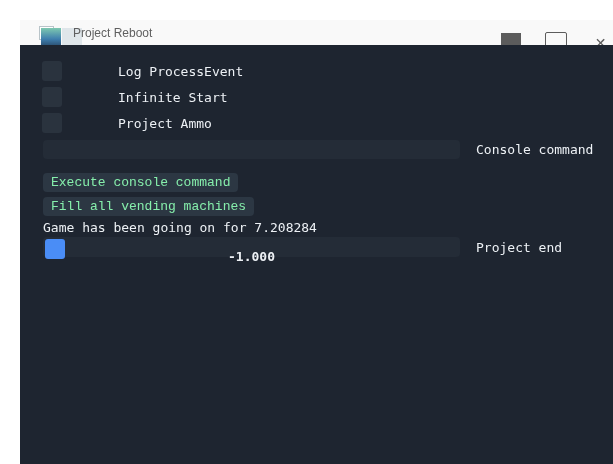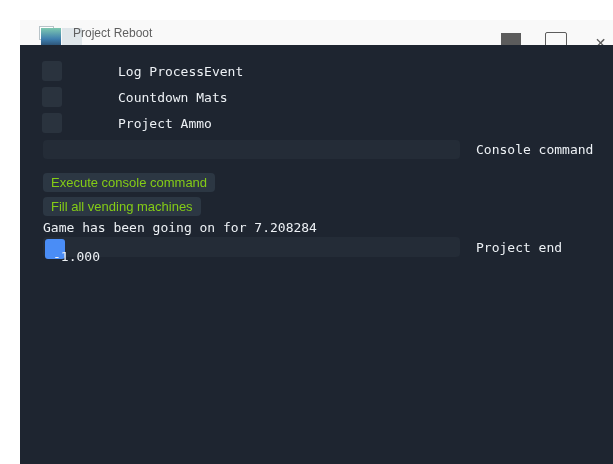--- a/index.html
+++ b/index.html
@@ -50,40 +50,40 @@
   .field-row { display:flex; align-items:center; height:19px; margin-bottom:4px; }
   .text-input {
     width:417px; height:19px; background:#242c37; border:none; outline:none;
     border-radius:4px; color:#edf1f5; font-family:"DejaVu Sans Mono", monospace;
     font-size:13px; padding:0 5px; margin-left:1px;
   }
   .field-label { margin-left:6px; line-height:19px; white-space:pre; }
 
   .btn {
     display:inline-block; height:19px; line-height:19px; padding:0 8px;
-    background:#2c3743; border:none; border-radius:4px; color:#84cc16;
-    font-family:Liberation Sans, sans-serif; font-size:13px;
+    background:#2c3743; border:none; border-radius:4px; color:#86efac;
+    font-family:Liberation Mono, monospace; font-size:13px;
     margin:0 0 4px 1px; white-space:pre;
   }
   .btn-row { height:19px; margin-bottom:4px; }
 
   .status-text { height:15px; line-height:13px; margin:1px 0 6px 1px; white-space:pre; }
 
   .slider-row { display:flex; align-items:center; height:19px; }
   .slider {
     position:relative; width:417px; height:19px; background:#242c37;
     border-radius:4px; margin-left:1px;
   }
   .slider-grab {
     position:absolute; left:2px; top:2px; width:12px; height:15px;
     background:#4a8df6; border-radius:3px;
   }
   .slider-value {
     position:absolute; left:0; top:0; width:100%; height:19px;
-    line-height:19px; color:#edf1f5; white-space:pre;
+    line-height:19px; text-align:center; color:#edf1f5; white-space:pre;font-weight:bold;
   }
 </style>
 </head>
 <body>
 
 <div class="window">
 
   <div class="titlebar">
     <div class="app-icon">
       <div class="ic-l"></div>
@@ -107,21 +107,21 @@
 
 
     <div class="content">
 
       <div class="cb-row">
         <div class="cb-box"></div>
         <span class="cb-label">Log ProcessEvent</span>
       </div>
       <div class="cb-row">
         <div class="cb-box"></div>
-        <span class="cb-label">Countdown Mats</span>
+        <span class="cb-label">Infinite Start</span>
       </div>
       <div class="cb-row">
         <div class="cb-box"></div>
         <span class="cb-label">Project Ammo</span>
       </div>
 
       <div class="field-row">
         <input class="text-input" type="text" value="" style="">
         <span class="field-label">Console command</span>
       </div>

